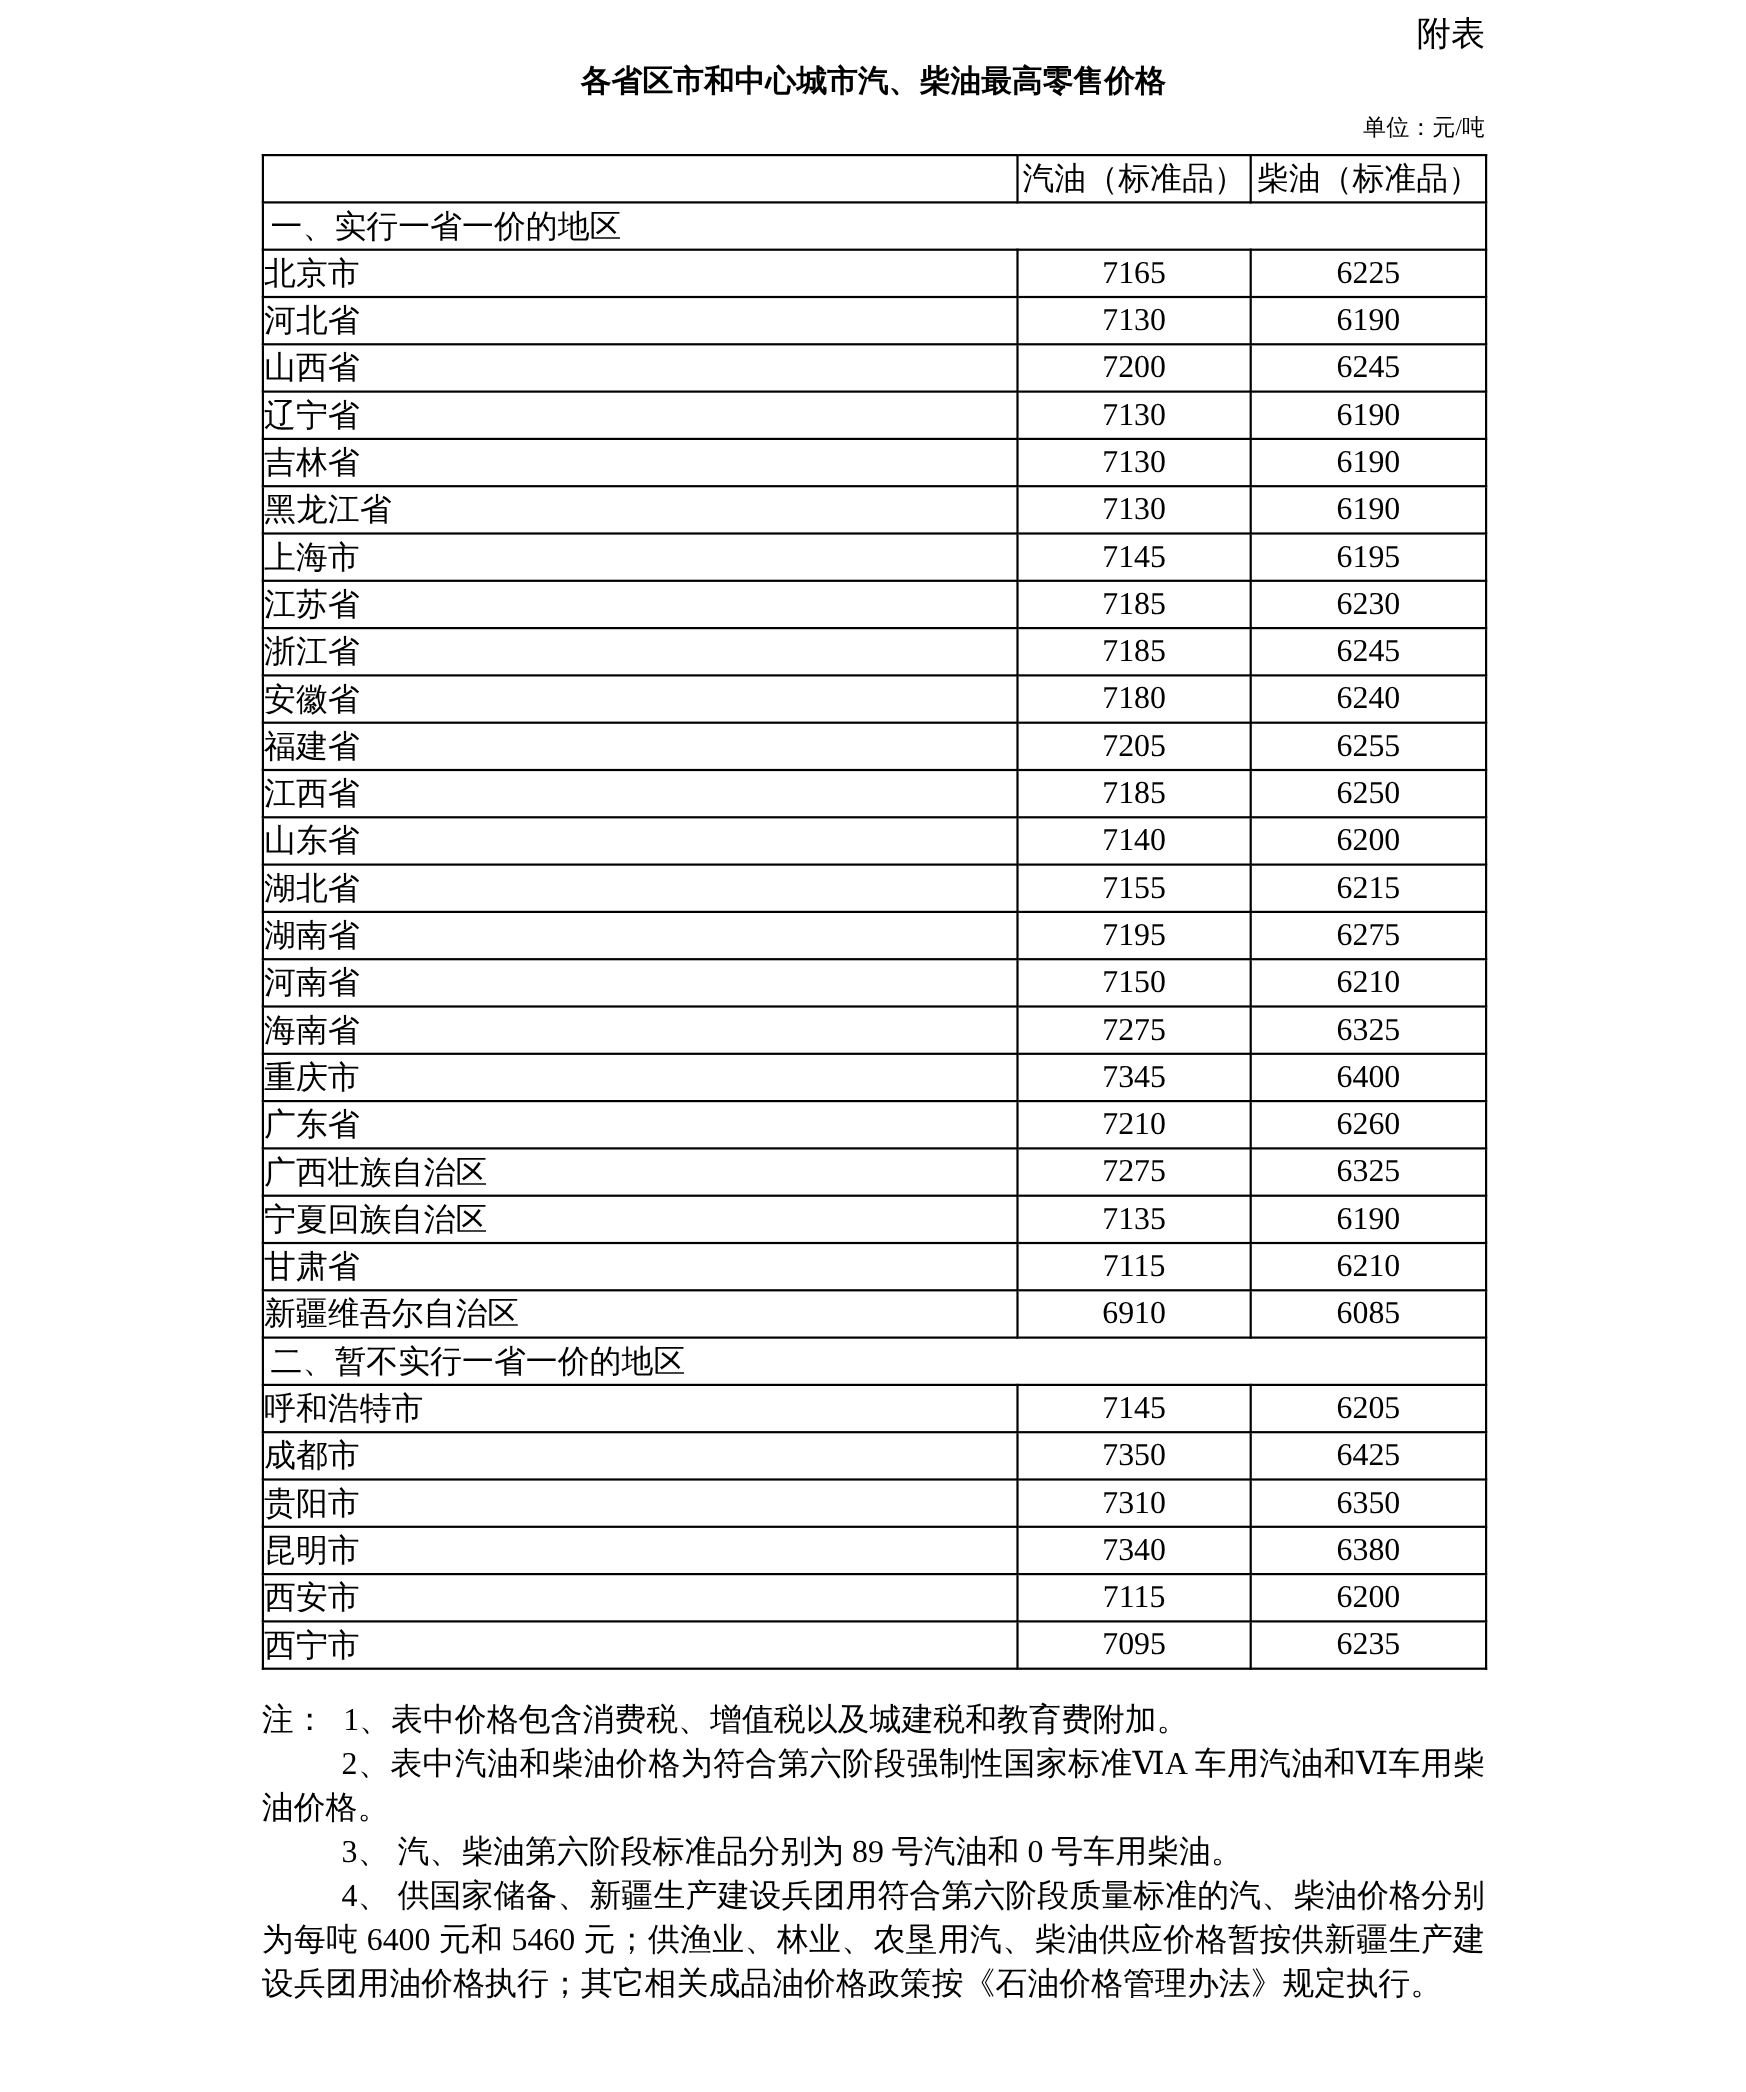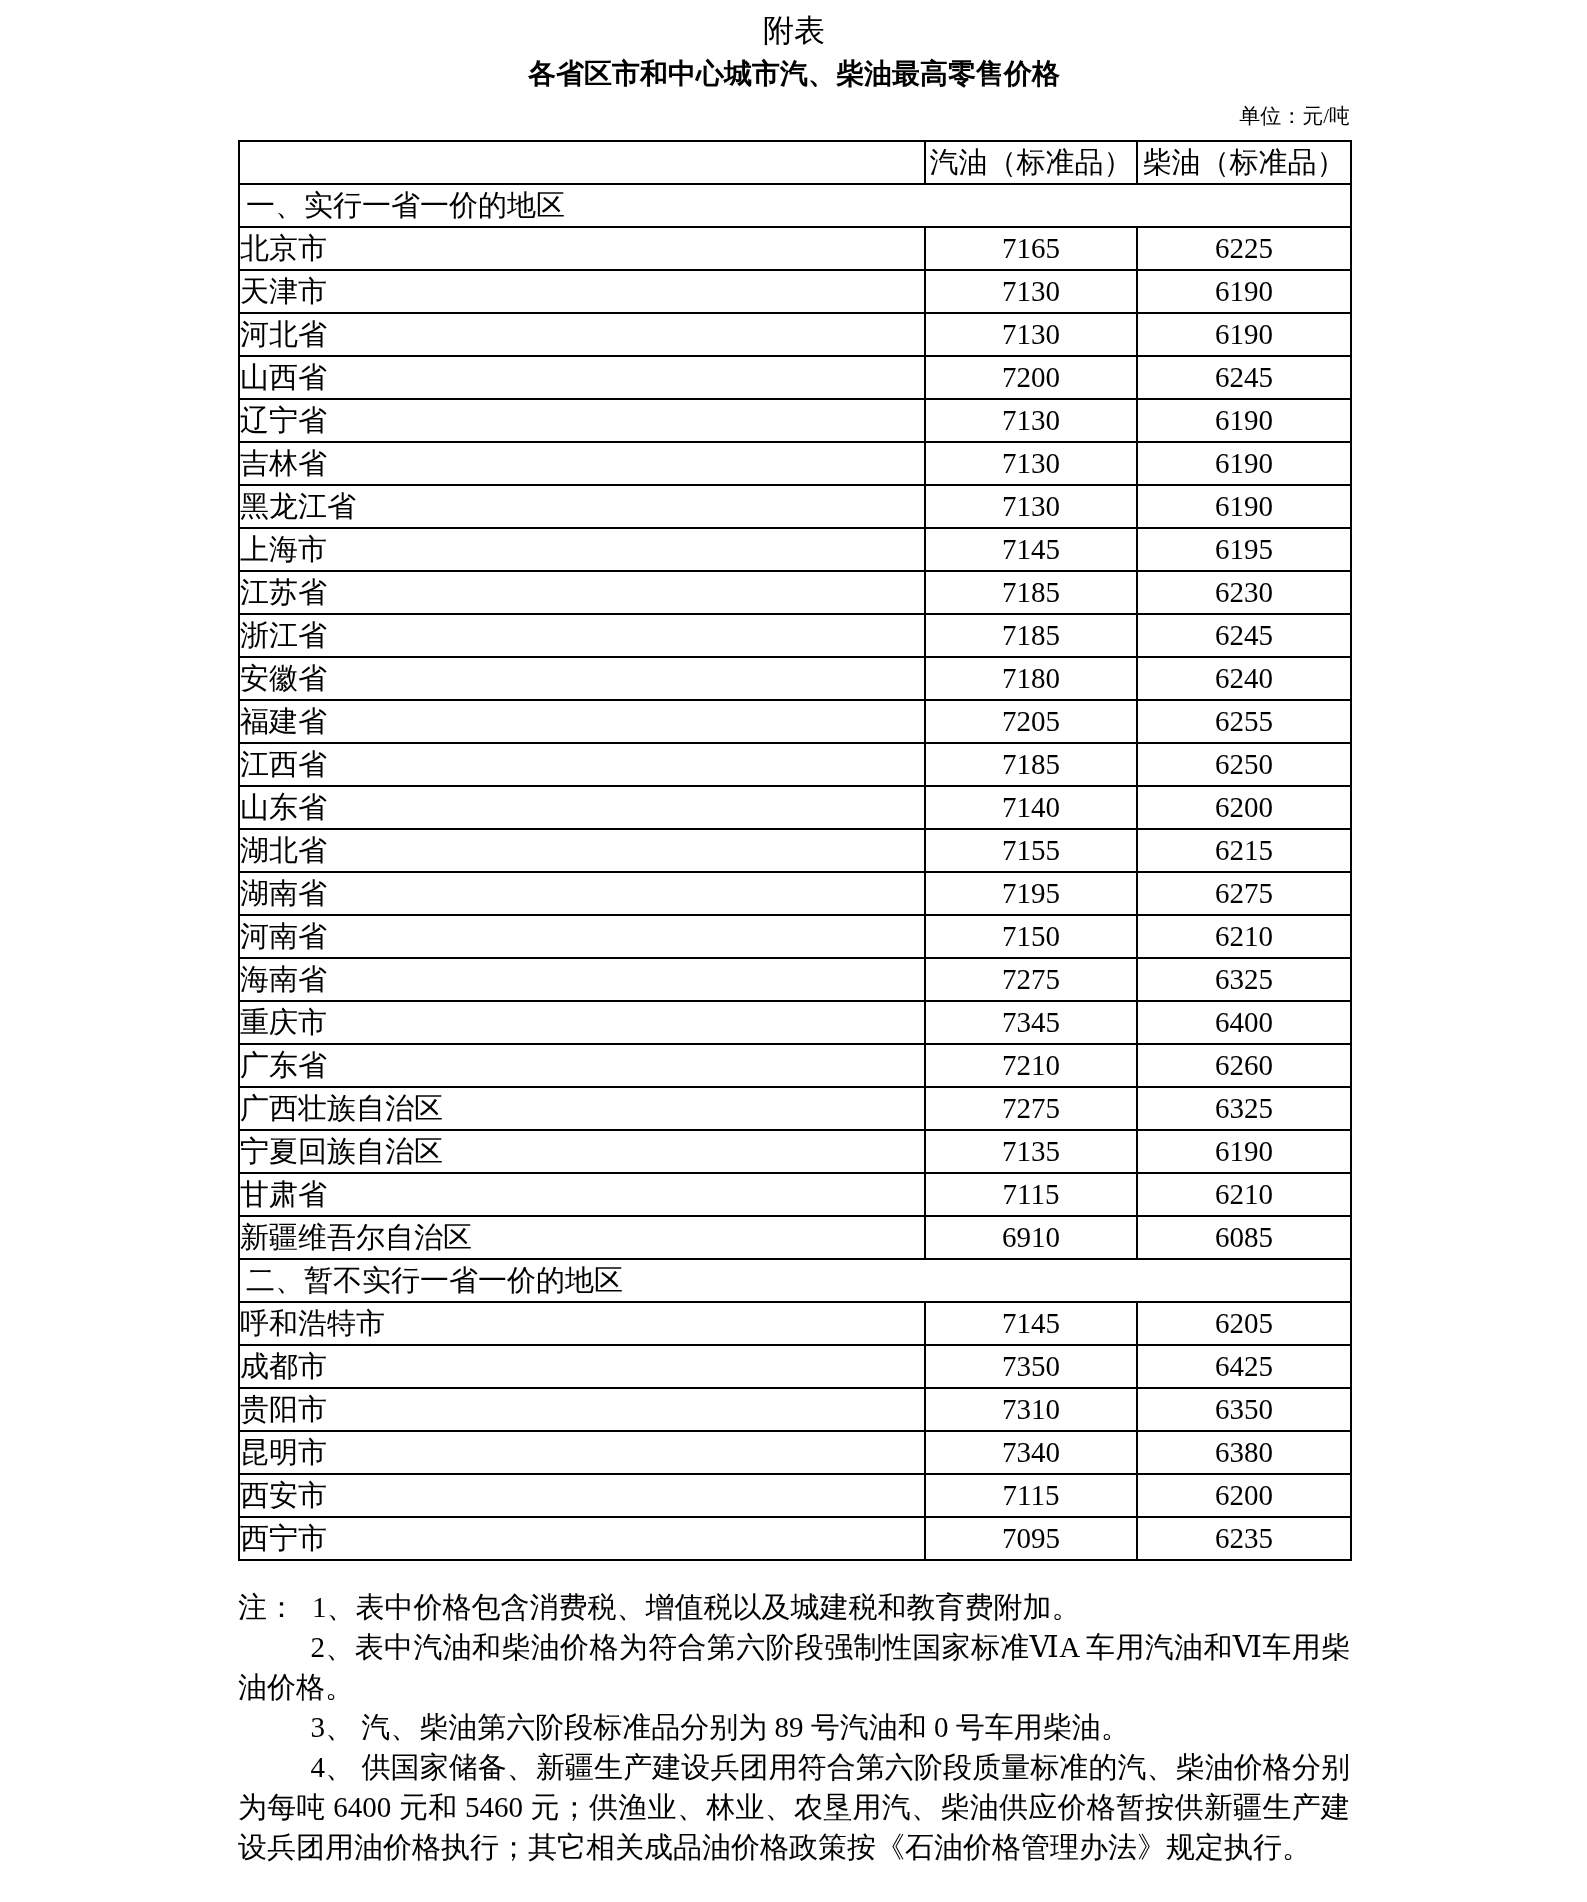--- a/index.html
+++ b/index.html
@@ -14,21 +14,21 @@
     height: 1902px;
     box-sizing: border-box;
     padding: 12px 237px 0 238px;
     background: #ffffff;
     font-family: "Liberation Serif", "DejaVu Serif", serif;
     overflow: hidden;
   }
   .appendix {
     font-size: 31px;
     line-height: 38px;
-    text-align: center;
+    text-align: right;
   }
   .title {
     margin-top: 4px;
     font-family: "Liberation Sans", "DejaVu Sans", sans-serif;
     font-weight: 700;
     font-size: 28px;
     line-height: 40px;
     text-align: center;
   }
   .unit {
@@ -114,25 +114,20 @@
     <tbody>
         <tr class="section-row">
           <td colspan="3">一、实行一省一价的地区</td>
         </tr>
         <tr>
           <td class="cell-region">北京市</td>
           <td class="cell-gasoline">7165</td>
           <td class="cell-diesel">6225</td>
         </tr>
         <tr>
-          <td class="cell-region">天津市</td>
-          <td class="cell-gasoline">7130</td>
-          <td class="cell-diesel">6190</td>
-        </tr>
-        <tr>
           <td class="cell-region">河北省</td>
           <td class="cell-gasoline">7130</td>
           <td class="cell-diesel">6190</td>
         </tr>
         <tr>
           <td class="cell-region">山西省</td>
           <td class="cell-gasoline">7200</td>
           <td class="cell-diesel">6245</td>
         </tr>
         <tr>

